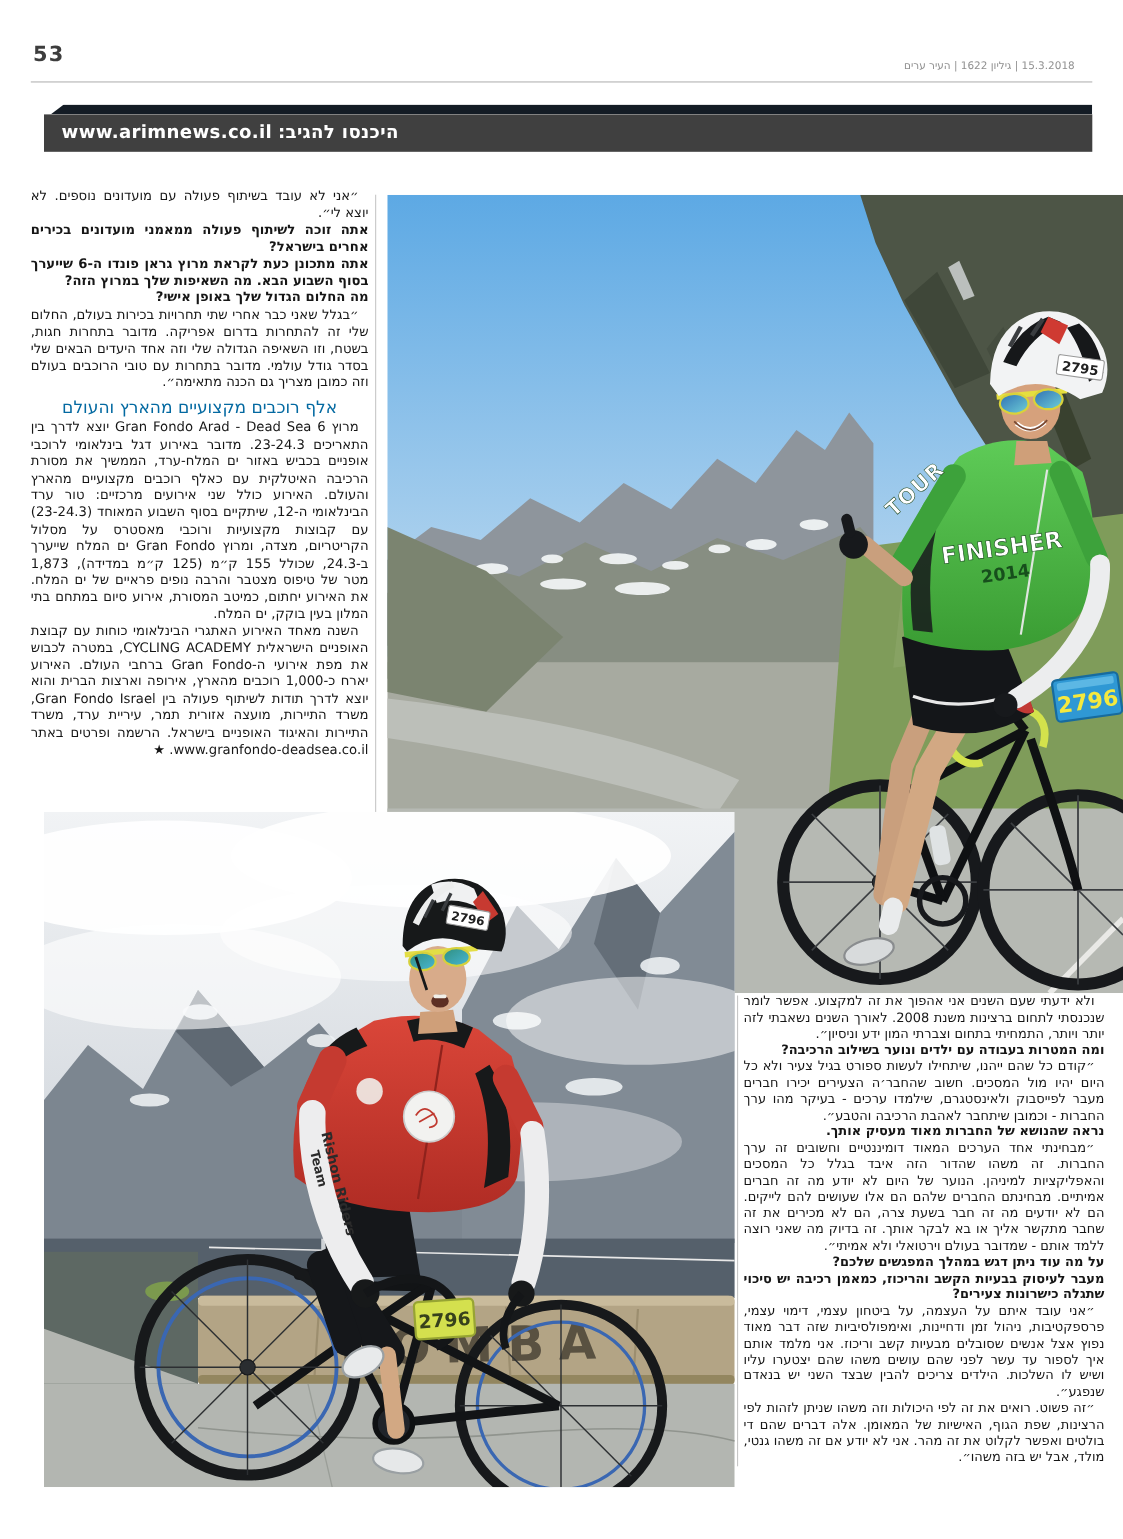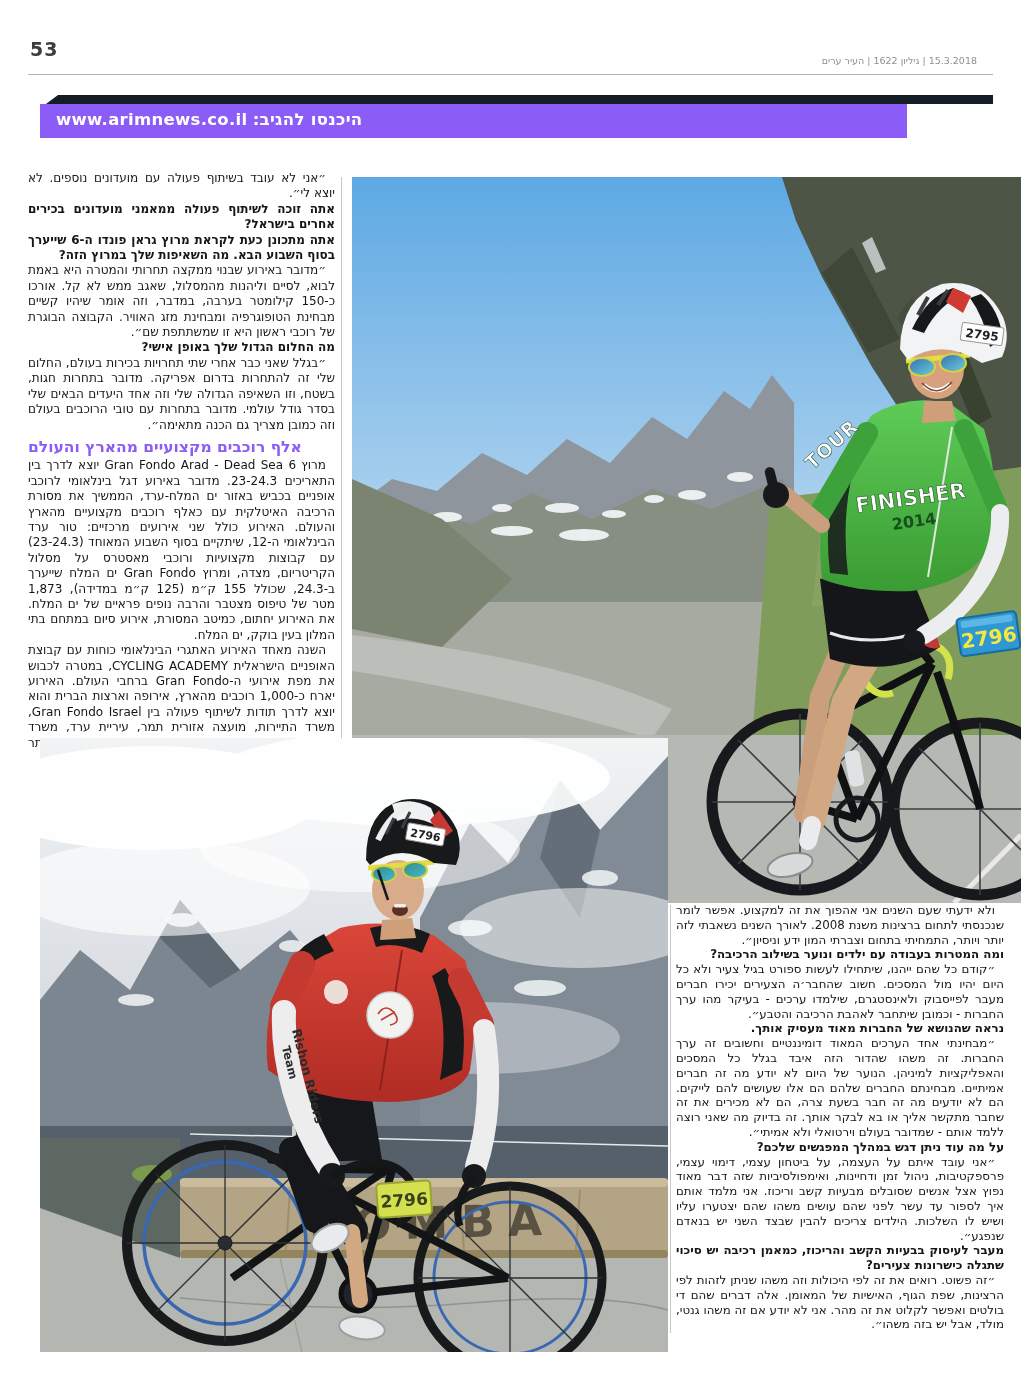--- a/index.html
+++ b/index.html
@@ -5,32 +5,32 @@
   html,body{margin:0;padding:0;background:#e9e9e9;}
   .page{position:relative;width:1021px;height:1399px;background:#ffffff;margin:0 auto;
         overflow:hidden;font-family:"DejaVu Sans",sans-serif;color:#161616;}
   
   .page-number{position:absolute;left:30px;top:38px;font-size:19px;font-weight:bold;color:#3d3d3d;letter-spacing:1px;}
   .issue-info{position:absolute;right:44px;top:55px;font-size:9.5px;color:#8f8f8f;direction:rtl;}
   .header-rule{position:absolute;left:28px;top:74px;width:965px;height:1px;background:#b3b3b3;}
   
   .banner-darkbar{position:absolute;left:46px;top:95px;width:947px;height:9px;background:#141c25;
                   clip-path:polygon(12px 0,100% 0,100% 100%,0 100%);}
-  .banner{position:absolute;left:40px;top:104px;width:867px;height:34px;background:#8b5cf6;text-align:right;}
+  .banner{position:absolute;left:40px;top:104px;width:953px;height:34px;background:#404040;text-align:right;}
   .banner-text{position:absolute;left:16px;top:6px;direction:rtl;color:#fff;font-size:16.5px;white-space:nowrap;}
   .banner-text .cta{font-weight:bold;letter-spacing:.3px;}
   .banner-text .url{font-weight:bold;letter-spacing:.3px;}
   
   .col{position:absolute;direction:rtl;text-align:justify;}
   .col-left{left:28px;top:171px;width:307px;font-size:12px;line-height:15.4px;}
   .col-right{left:676px;top:903px;width:328px;font-size:11.8px;line-height:14.8px;}
   .para{margin:0;}
   .question{font-weight:bold;}
   .answer,.bodytext{text-indent:9px;}
-  .subheadline{margin:7px 0 3px;font-size:15.5px;font-weight:bold;color:#8b5cf6;text-align:left;}
+  .subheadline{margin:7px 0 3px;font-size:15.5px;font-weight:normal;color:#0369a1;text-align:center;}
   .vrule{position:absolute;width:1px;background:#c7c7c7;}
   .vrule-top{left:341px;top:177px;height:723px;}
   .vrule-bottom{left:670px;top:905px;height:428px;}
   
   .photo{position:absolute;overflow:hidden;}
   .photo-top{left:352px;top:177px;width:669px;height:726px;}
   .photo-bottom{left:40px;top:738px;width:628px;height:614px;}
   .photo svg{display:block;width:100%;height:100%;}
   svg text{font-family:"DejaVu Sans",sans-serif;}
 </style>
@@ -52,41 +52,40 @@
   </div>
 
   <div class="vrule vrule-top"></div>
   <div class="vrule vrule-bottom"></div>
 
   <div class="col col-left">
     <div>
         <p class="para answer">״אני לא עובד בשיתוף פעולה עם מועדונים נוספים. לא יוצא לי״.</p>
         <p class="para question">אתה זוכה לשיתוף פעולה ממאמני מועדונים בכירים אחרים בישראל?</p>
         <p class="para question">אתה מתכונן כעת לקראת מרוץ גראן פונדו ה-6 שייערך בסוף השבוע הבא. מה השאיפות שלך במרוץ הזה?</p>
-        <p class="para answer">״מדובר באירוע שבנוי ממקצה תחרותי והמטרה היא באמת לבוא, לסיים וליהנות מהמסלול, שאגב ממש לא קל. אורכו כ-150 קילומטר בערבה, במדבר, וזה אומר שיהיו קשיים מבחינת הטופוגרפיה ומבחינת מזג האוויר. הקבוצה הבוגרת של רוכבי ראשון היא זו שמשתתפת שם״.</p>
         <p class="para question">מה החלום הגדול שלך באופן אישי?</p>
         <p class="para answer">״בגלל שאני כבר אחרי שתי תחרויות בכירות בעולם, החלום שלי זה להתחרות בדרום אפריקה. מדובר בתחרות חגות, בשטח, וזו השאיפה הגדולה שלי וזה אחד היעדים הבאים שלי בסדר גודל עולמי. מדובר בתחרות עם טובי הרוכבים בעולם וזה כמובן מצריך גם הכנה מתאימה״.</p>
       </div>
     <h2 class="subheadline">אלף רוכבים מקצועיים מהארץ והעולם</h2>
     <div>
         <p class="para bodytext">מרוץ Gran Fondo Arad - Dead Sea 6 יוצא לדרך בין התאריכים 23-24.3. מדובר באירוע דגל בינלאומי לרוכבי אופניים בכביש באזור ים המלח-ערד, הממשיך את מסורת הרכיבה האיטלקית עם כאלף רוכבים מקצועיים מהארץ והעולם. האירוע כולל שני אירועים מרכזיים: טור ערד הבינלאומי ה-12, שיתקיים בסוף השבוע המאוחד (23-24.3) עם קבוצות מקצועיות ורוכבי מאסטרס על מסלול הקריטריום, מצדה, ומרוץ Gran Fondo ים המלח שייערך ב-24.3, שכולל 155 ק״מ (125 ק״מ במדידה), 1,873 מטר של טיפוס מצטבר והרבה נופים פראיים של ים המלח. את האירוע יחתום, כמיטב המסורת, אירוע סיום במתחם בתי המלון בעין בוקק, ים המלח.</p>
         <p class="para bodytext">השנה מאחד האירוע האתגרי הבינלאומי כוחות עם קבוצת האופניים הישראלית CYCLING ACADEMY, במטרה לכבוש את מפת אירועי ה-Gran Fondo ברחבי העולם. האירוע יארח כ-1,000 רוכבים מהארץ, אירופה וארצות הברית והוא יוצא לדרך תודות לשיתוף פעולה בין Gran Fondo Israel, משרד התיירות, מועצה אזורית תמר, עיריית ערד, משרד התיירות והאיגוד האופניים בישראל. הרשמה ופרטים באתר www.granfondo-deadsea.co.il. ★</p>
       </div>
   </div>
 
   <div class="col col-right">
     <div>
         <p class="para answer">ולא ידעתי שעם השנים אני אהפוך את זה למקצוע. אפשר לומר שנכנסתי לתחום ברצינות משנת 2008. לאורך השנים נשאבתי לזה יותר ויותר, התמחיתי בתחום וצברתי המון ידע וניסיון״.</p>
         <p class="para question">ומה המטרות בעבודה עם ילדים ונוער בשילוב הרכיבה?</p>
         <p class="para answer">״קודם כל שהם ייהנו, שיתחילו לעשות ספורט בגיל צעיר ולא כל היום יהיו מול המסכים. חשוב שהחבר׳ה הצעירים יכירו חברים מעבר לפייסבוק ולאינסטגרם, שילמדו ערכים - בעיקר מהו ערך החברות - וכמובן שיתחבר לאהבת הרכיבה והטבע״.</p>
         <p class="para question">נראה שהנושא של החברות מאוד מעסיק אותך.</p>
         <p class="para answer">״מבחינתי אחד הערכים המאוד דומיננטיים וחשובים זה ערך החברות. זה משהו שהדור הזה איבד בגלל כל המסכים והאפליקציות למיניהן. הנוער של היום לא יודע מה זה חברים אמיתיים. מבחינתם החברים שלהם הם אלו שעושים להם לייקים. הם לא יודעים מה זה חבר בשעת צרה, הם לא מכירים את זה שחבר מתקשר אליך או בא לבקר אותך. זה בדיוק מה שאני רוצה ללמד אותם - שמדובר בעולם וירטואלי ולא אמיתי״.</p>
         <p class="para question">על מה עוד ניתן דגש במהלך המפגשים שלכם?</p>
+        <p class="para question">מעבר לעיסוק בבעיות הקשב והריכוז, כמאמן רכיבה יש סיכוי שתגלה כישרונות צעירים?</p>
         <p class="para answer">״אני עובד איתם על העצמה, על ביטחון עצמי, דימוי עצמי, פרספקטיבות, ניהול זמן ודחיינות, ואימפולסיביות שזה דבר מאוד נפוץ אצל אנשים שסובלים מבעיות קשב וריכוז. אני מלמד אותם איך לספור עד עשר לפני שהם עושים משהו שהם יצטערו עליו ושיש לו השלכות. הילדים צריכים להבין שבצד השני יש בנאדם שנפגע״.</p>
-        <p class="para question">מעבר לעיסוק בבעיות הקשב והריכוז, כמאמן רכיבה יש סיכוי שתגלה כישרונות צעירים?</p>
         <p class="para answer">״זה פשוט. רואים את זה לפי היכולות וזה משהו שניתן לזהות לפי הרצינות, שפת הגוף, האישיות של המאומן. אלה דברים שהם די בולטים ואפשר לקלוט את זה מהר. אני לא יודע אם זה משהו גנטי, מולד, אבל יש בזה משהו״.</p>
       </div>
   </div>
 
   <div class="photo photo-top">
   <svg viewBox="0 0 669 726" preserveAspectRatio="none">
     <defs>
       <linearGradient id="skyT" x1="0" y1="0" x2="0" y2="1">
         <stop offset="0" stop-color="#5da9e4"></stop>
             <stop offset="1" stop-color="#c0dbf0"></stop>

